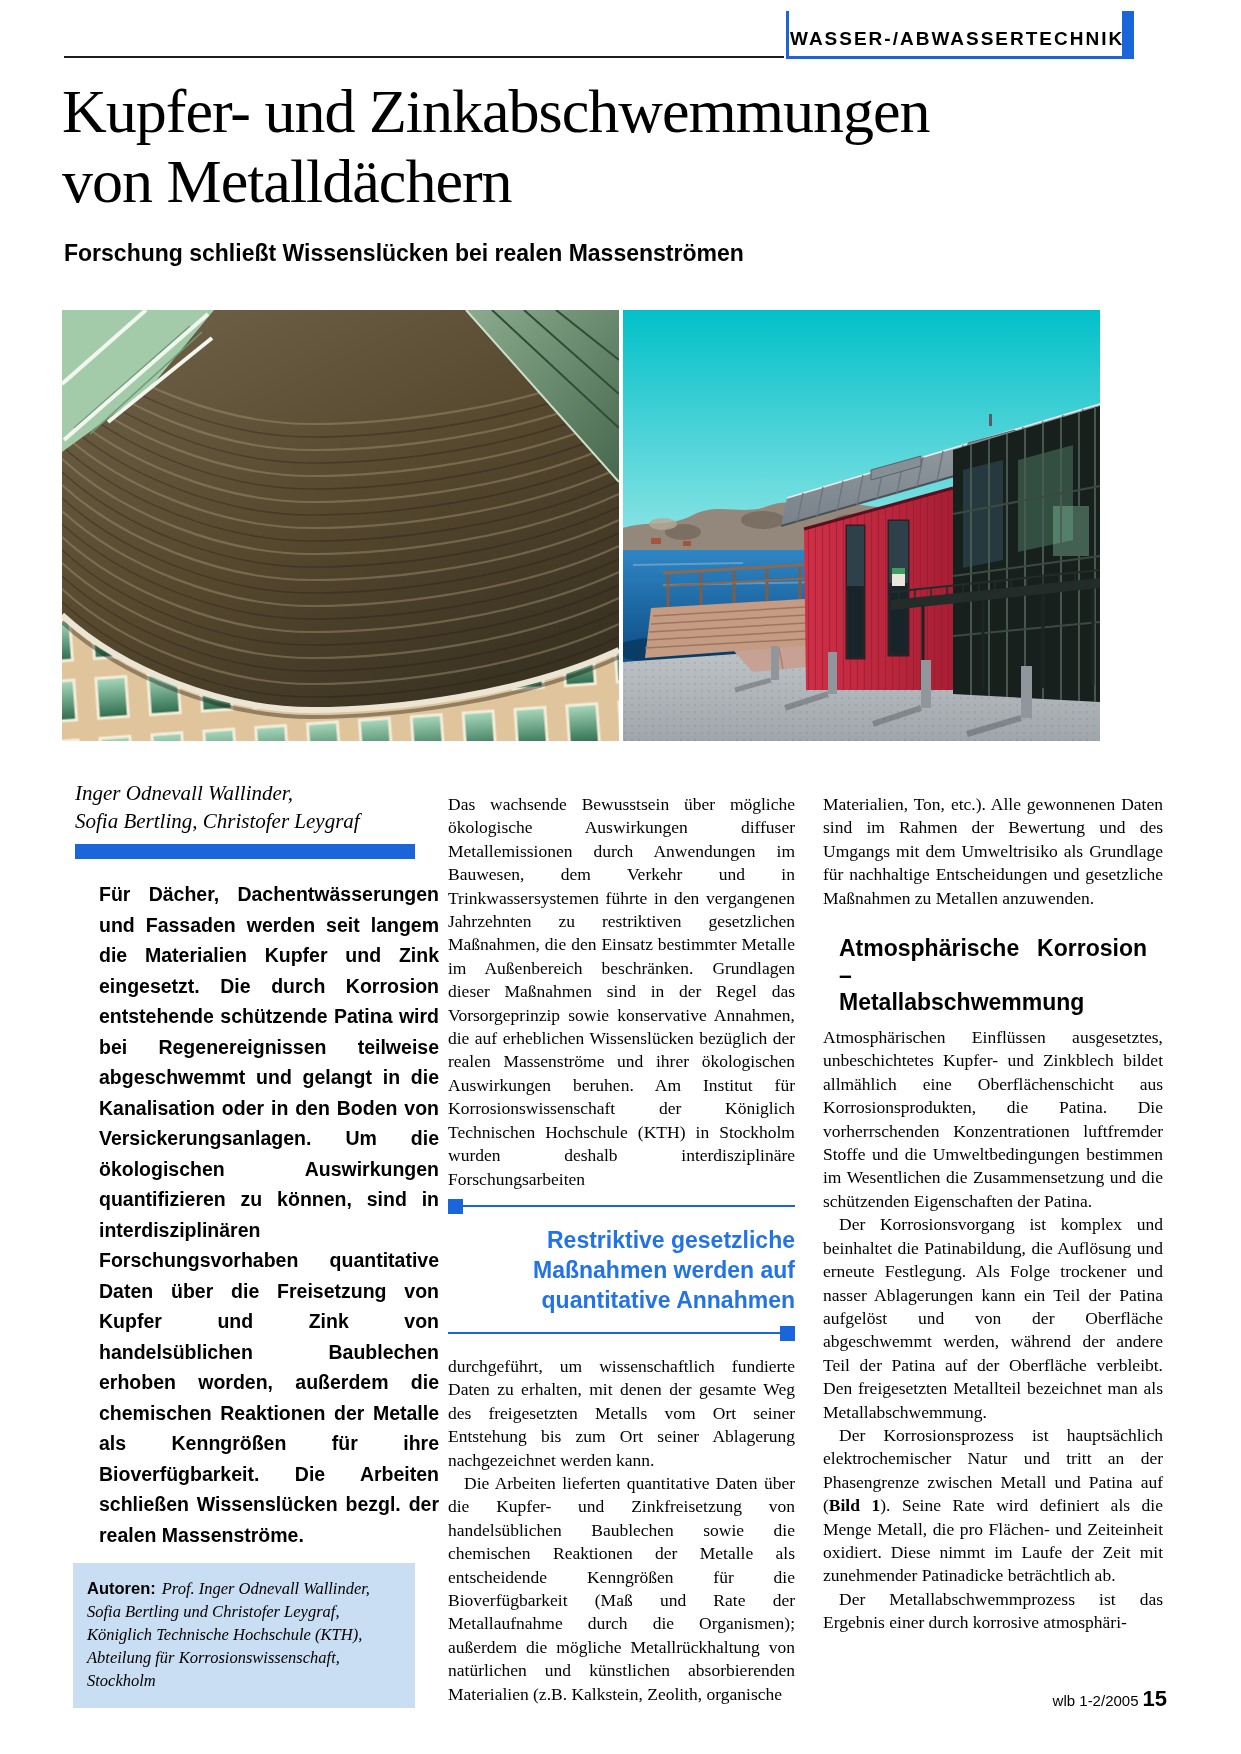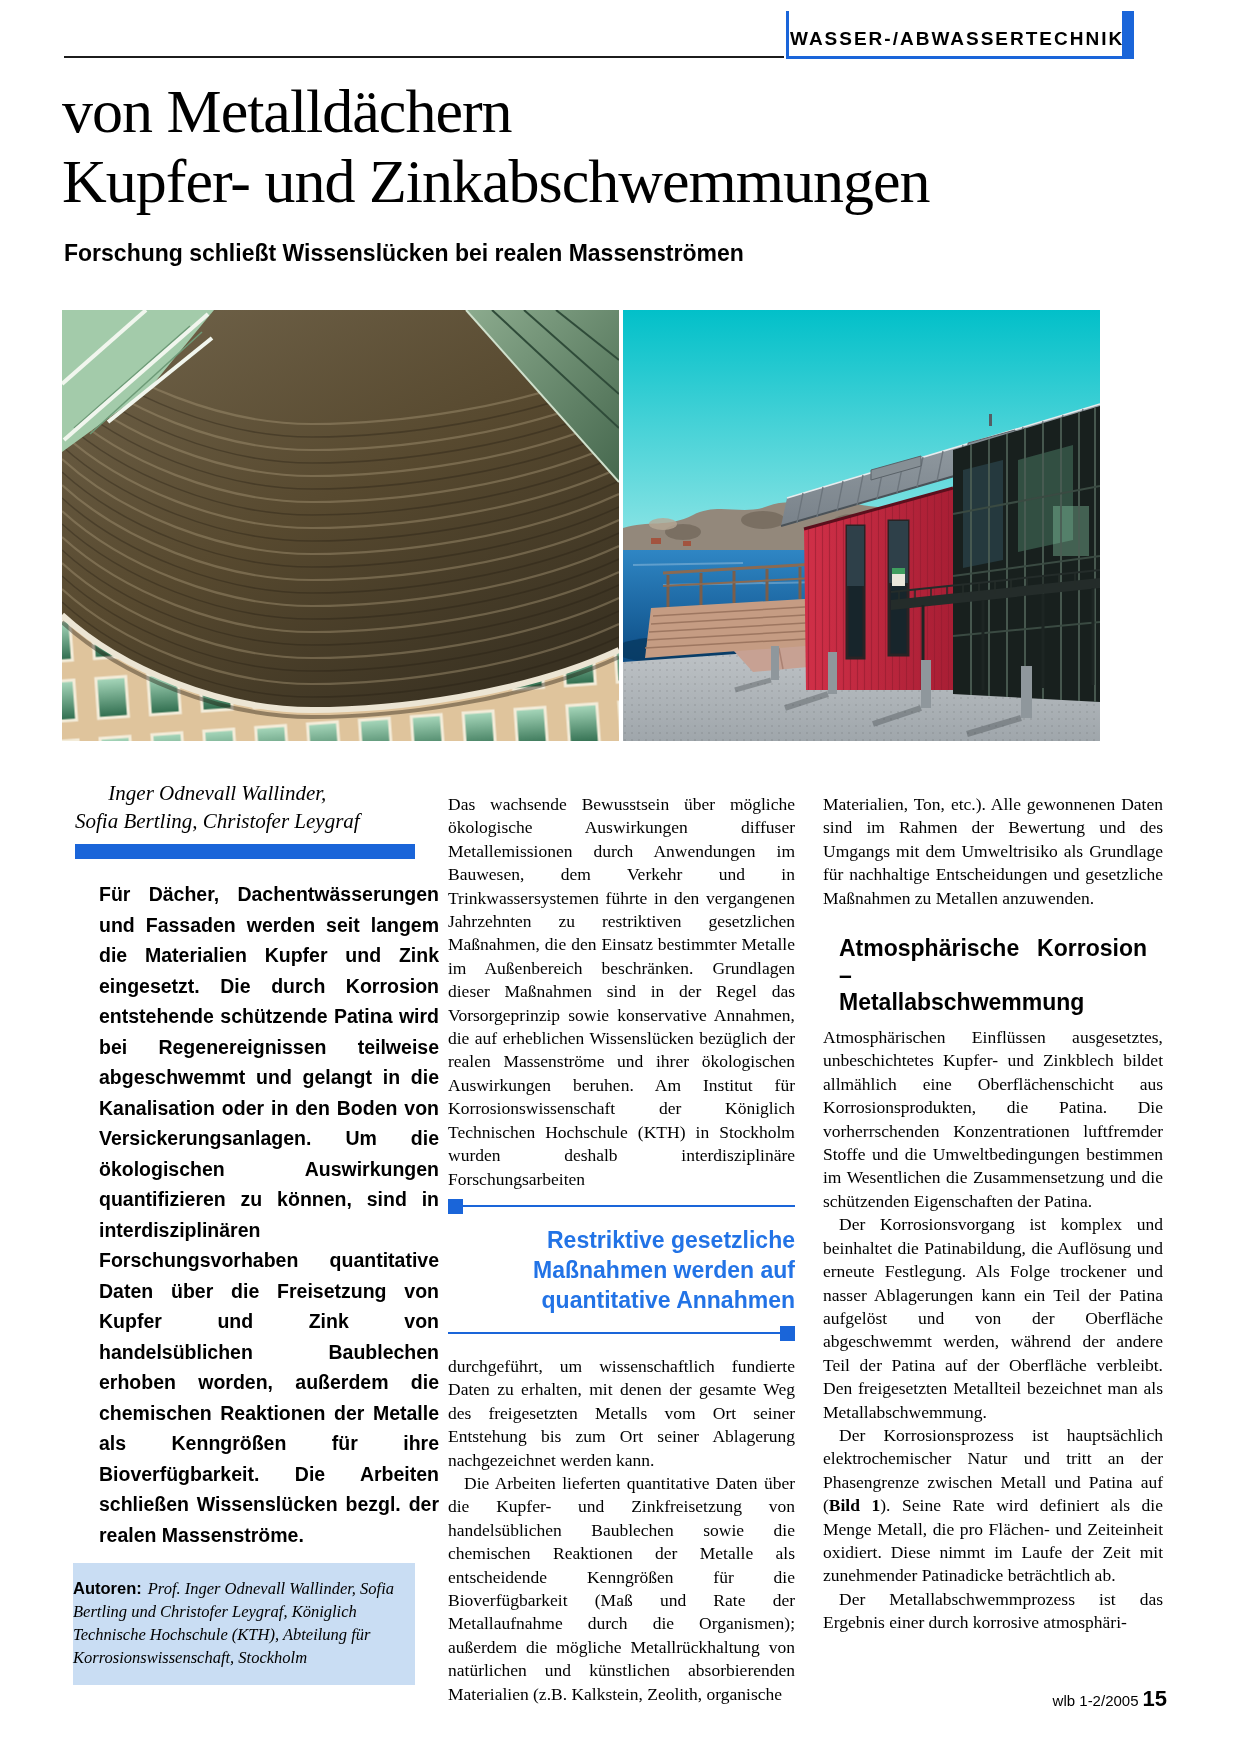--- a/index.html
+++ b/index.html
@@ -26,21 +26,21 @@
   .kicker-underline{position:absolute;left:786px;top:56px;width:348px;height:3px;background:var(--accent-blue);}
   
   .title{position:absolute;left:62px;top:76px;font-size:62px;line-height:70px;letter-spacing:-1px;font-weight:400;}
   .subtitle{position:absolute;left:64px;top:240px;font-family:"Liberation Sans",sans-serif;font-weight:700;font-size:23px;}
   
   .photo{position:absolute;top:310px;height:431px;overflow:hidden;background:#ccc;}
   .photo.left{left:62px;width:557px;}
   .photo.right{left:623px;width:477px;}
   .photo svg{display:block;}
   
-  .byline{position:absolute;left:75px;top:779px;font-style:italic;font-size:21px;line-height:28px;text-align:center;}
+  .byline{position:absolute;left:75px;top:779px;font-style:italic;font-size:21px;line-height:28px;}
   .byline span{display:block;}
   .byline-bar{position:absolute;left:75px;top:844px;width:340px;height:15px;background:var(--accent-blue);}
   .lead{
     position:absolute;left:75px;top:879px;width:340px;
     font-family:"Liberation Sans",sans-serif;font-weight:700;
     font-size:19.5px;line-height:30.5px;text-align:justify;margin-left:24px;
   }
   
   .col{position:absolute;top:793px;font-size:17.5px;line-height:23.4px;text-align:justify;}
   .col p{margin:0;}
@@ -55,21 +55,21 @@
   .pq-text{margin:11px 0;text-align:right;font-family:"Liberation Sans",sans-serif;
     font-weight:700;font-size:23px;line-height:30px;color:var(--quote-blue);}
   .pq-text span{display:block;}
   
   .sec-heading{margin:25px 16px 10px;font-family:"Liberation Sans",sans-serif;font-weight:700;
     font-size:23px;line-height:27px;}
   .sec-heading span{display:block;}
   
   .authors-box{
     position:absolute;left:73px;top:1563px;width:342px;box-sizing:border-box;
-    background:var(--box-bg);padding:14px 14px 16px 0;
+    background:var(--box-bg);padding:14px 14px 16px 14px;
     font-style:italic;font-size:16.5px;line-height:23px;
   }
   .ab-label{font-family:"Liberation Sans",sans-serif;font-weight:700;font-style:normal;margin-right:6px;}
   
   .footer{position:absolute;left:867px;top:1686px;width:300px;text-align:right;
     font-family:"Liberation Sans",sans-serif;}
   .footer .journal{font-size:15px;}
   .footer .pagenum{font-size:22px;font-weight:700;margin-left:4px;}
 </style>
 </head>
@@ -77,22 +77,22 @@
 
 <div class="page">
 
   <div class="rule-dark"></div>
   <div class="kicker-divider"></div>
   <div class="kicker">WASSER-/ABWASSERTECHNIK</div>
   <div class="kicker-square"></div>
   <div class="kicker-underline"></div>
 
   <div class="title">
+    <div>Kupfer- und Zinkabschwemmungen</div>
     <div>von Metalldächern</div>
-    <div>Kupfer- und Zinkabschwemmungen</div>
   </div>
   <div class="subtitle">Forschung schließt Wissenslücken bei realen Massenströmen</div>
 
   <div class="photo left">
     <svg viewBox="0 0 557 431" width="557" height="431">
       <defs>
         <linearGradient id="lg-roof" x1="0" y1="0" x2="0.7" y2="1">
           <stop offset="0" stop-color="#71644b"></stop>
             <stop offset="0.55" stop-color="#57492f"></stop>
             <stop offset="1" stop-color="#3a3222"></stop>

